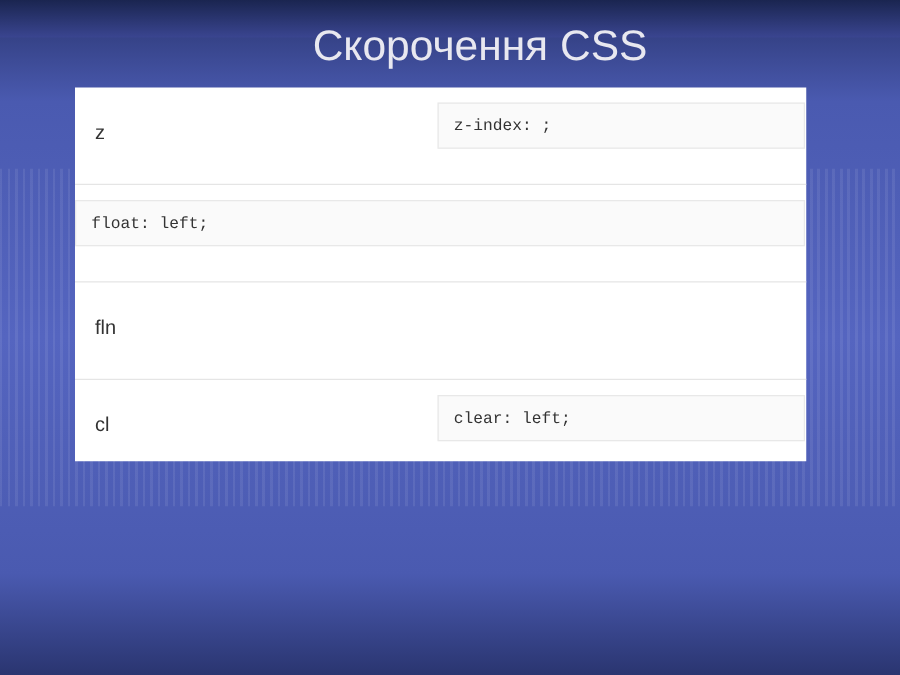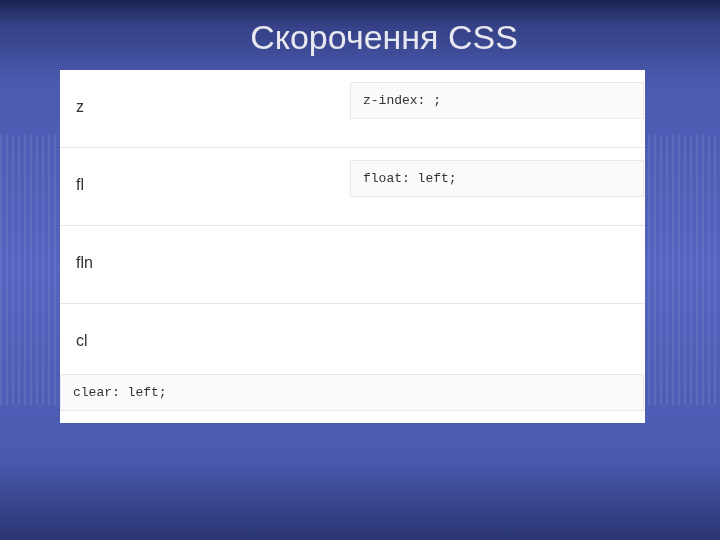--- a/index.html
+++ b/index.html
@@ -66,21 +66,20 @@
       z-index: 3;
     }
     .table-row {
       display: flex;
       border-bottom: 1px solid #e5e5e5;
       min-height: 78px;
     }
     .table-row:last-child {
       min-height: 65px;
       border-bottom: none;
-      flex-direction: column;
     }
     .col-left {
       width: 290px;
       padding: 28px 16px 12px 16px;
       color: #333;
       font-size: 16px;
       display: flex;
       align-items: flex-start;
     }
     .col-right {
@@ -109,21 +108,20 @@
 <div class="title">Скорочення CSS</div>
 
 <div class="table-container">
   <div class="table-row">
     <div class="col-left">z</div>
     <div class="col-right">
       <div class="code-box">z-index: ;</div>
     </div>
   </div>
   <div class="table-row">
-    <div class="col-left">fl</div>
     <div class="col-right">
       <div class="code-box">float: left;</div>
     </div>
   </div>
   <div class="table-row">
     <div class="col-left">fln</div>
   </div>
   <div class="table-row">
     <div class="col-left">cl</div>
     <div class="col-right">

